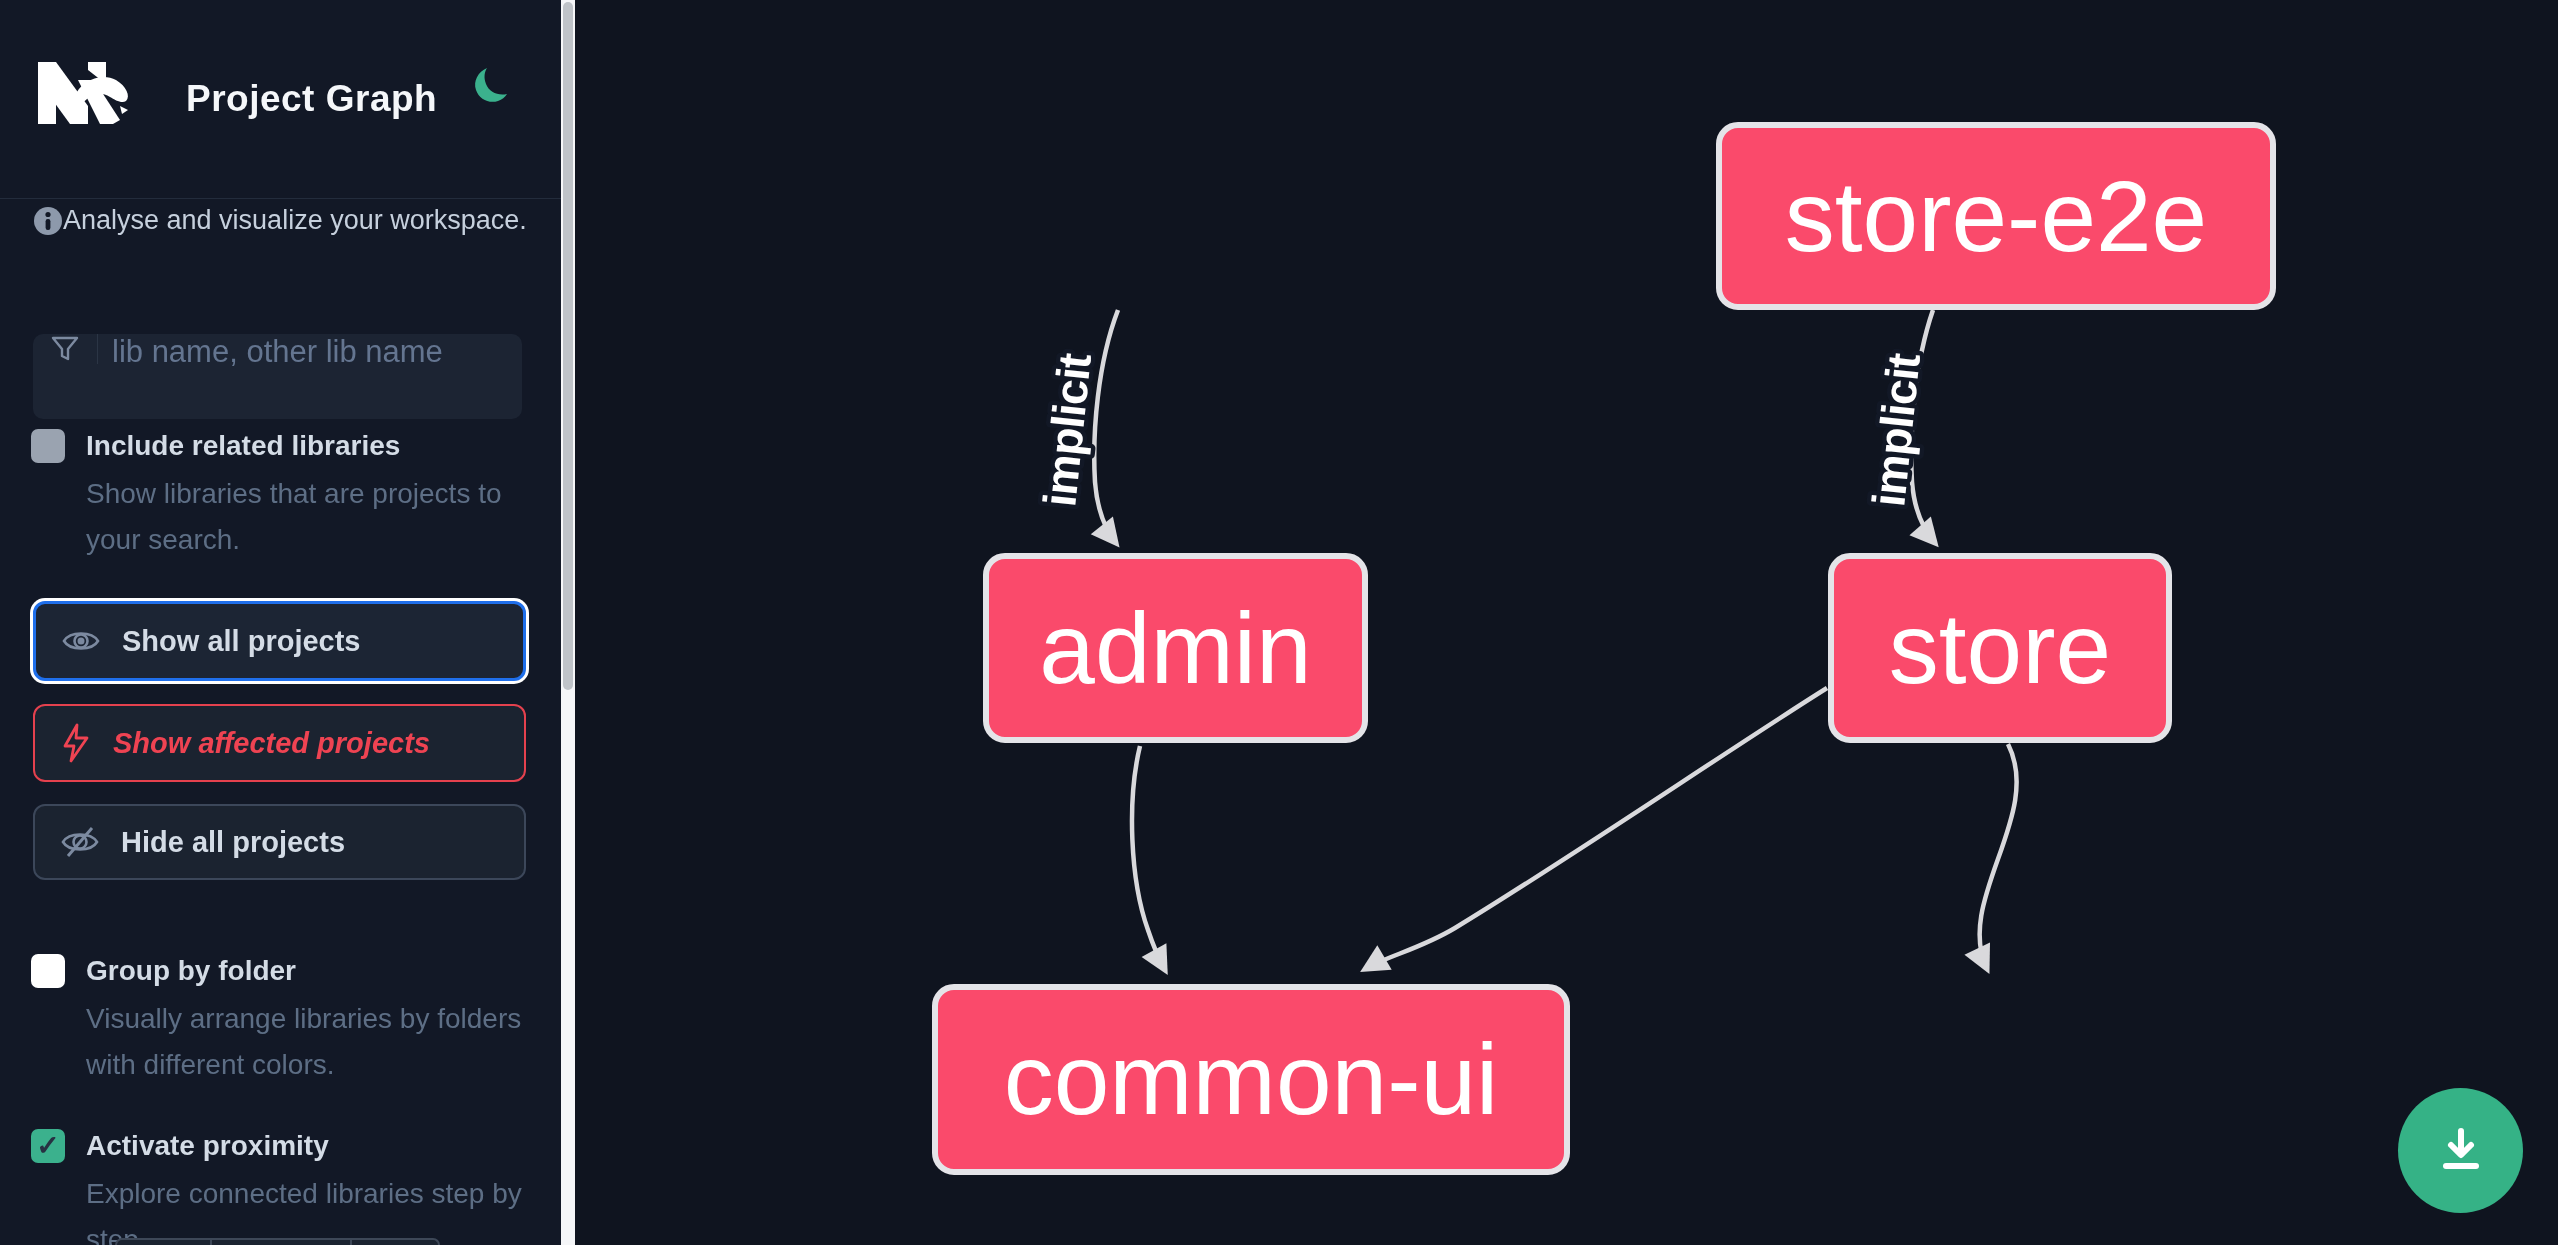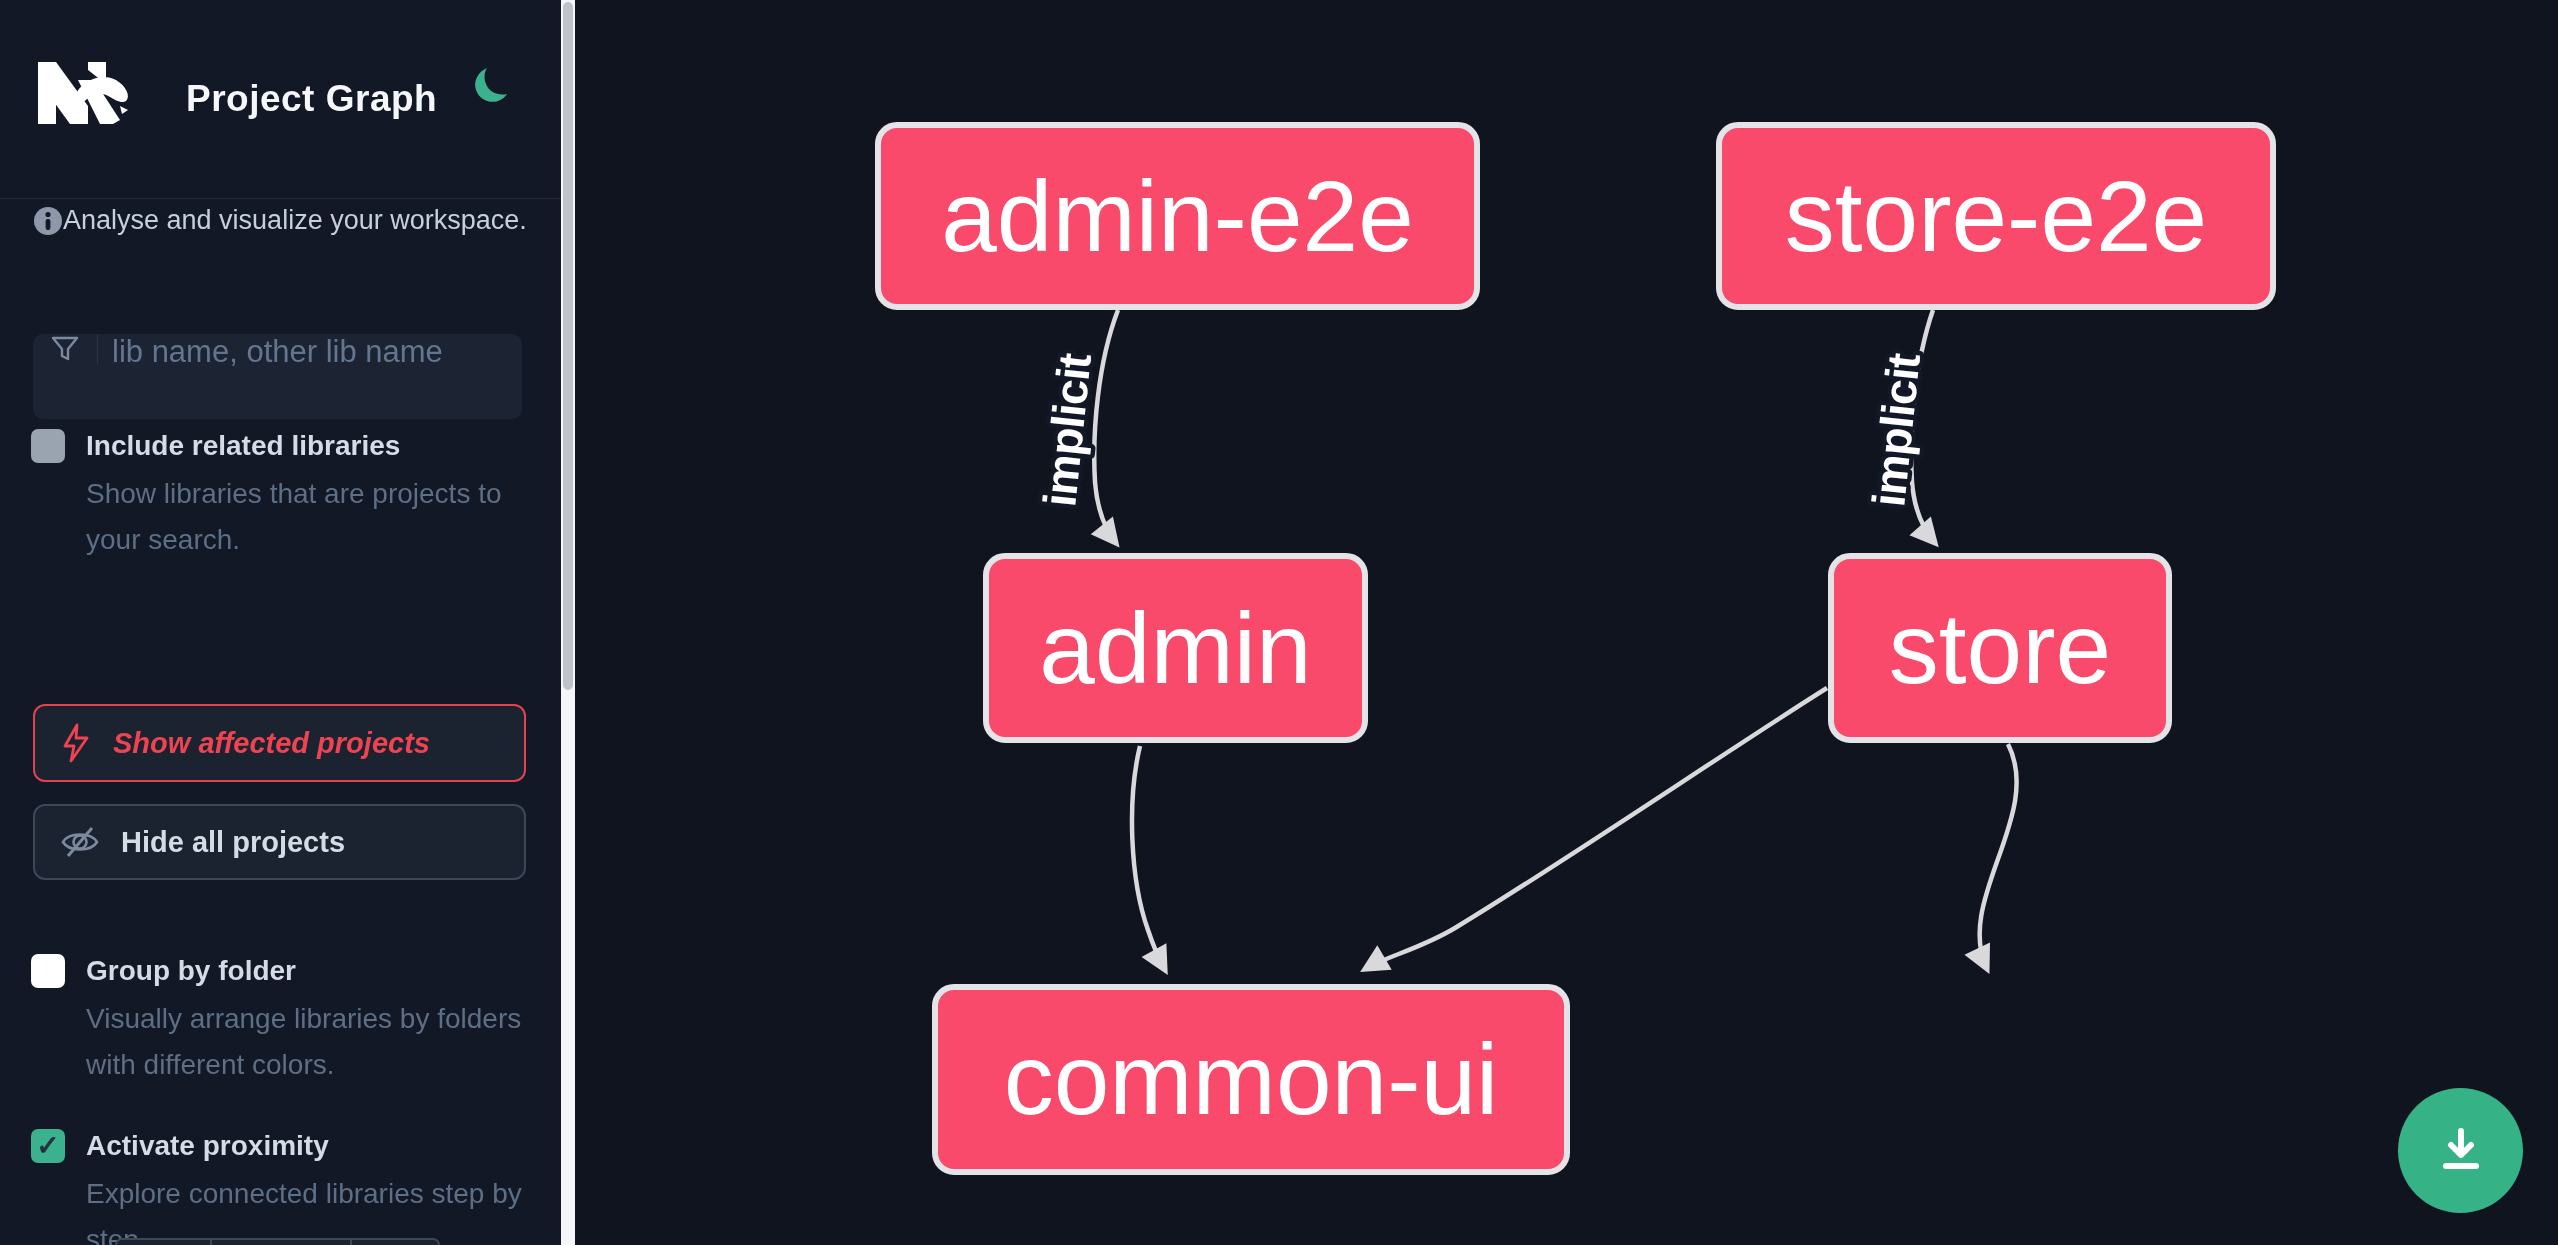--- a/index.html
+++ b/index.html
@@ -99,20 +99,28 @@
       </span>
       <input value="" placeholder="lib name, other lib name" style="">
     </div>
 
     <label class="check-row" style="top:425px;">
       <span class="check-box cb-muted"></span>
       <span class="lbl">Include related libraries</span>
       <span class="desc">Show libraries that are projects to your search.</span>
     </label>
 
+    <button class="btn focused" style="top:601px;height:80px;">
+      <svg width="38" height="30" viewBox="0 0 38 30" fill="none" stroke="#7c8aa0" stroke-width="2.6">
+        <path d="M2 15 C8 5 30 5 36 15 C30 25 8 25 2 15 Z"></path>
+        <circle cx="19" cy="15" r="6.5"></circle>
+        <circle cx="19" cy="15" r="2.2" fill="#7c8aa0"></circle>
+      </svg>
+      <span class="blabel">Show all projects</span>
+    </button>
 
     <button class="btn affected" style="top:704px;height:78px;font-style:italic;">
       <svg width="30" height="40" viewBox="0 0 30 40" fill="none" stroke="#ef4352" stroke-width="2.8" stroke-linejoin="round">
         <path d="M16 2 L4 23 H13 L10 38 L26 15 H15 Z"></path>
       </svg>
       <span class="blabel">Show affected projects</span>
     </button>
 
     <button class="btn" style="top:804px;height:76px;">
       <svg width="38" height="34" viewBox="0 0 38 34" fill="none" stroke="#7c8aa0" stroke-width="2.6">
@@ -160,23 +168,20 @@
         <path d="M 543 310 C 523 362 517 432 520 482 C 522 507 529 528 541 543" marker-end="url(#arrow)"></path>
         <path d="M 1358 310 C 1340 362 1334 432 1337 482 C 1339 507 1347 528 1360 543" marker-end="url(#arrow)"></path>
         <path d="M 565 746 C 552 800 555 880 573 930 C 580 951 585 961 590 970" marker-end="url(#arrow)"></path>
         <path d="M 1252 688 C 1150 752 1000 855 880 928 C 845 949 812 956 790 969" marker-end="url(#arrow)"></path>
         <path d="M 1433 744 C 1469 815 1379 900 1412 969" marker-end="url(#arrow)"></path>
       </g>
       <text class="edge-label" transform="translate(508,432) rotate(-84)" text-anchor="middle">implicit</text>
       <text class="edge-label" transform="translate(1337,432) rotate(-84)" text-anchor="middle">implicit</text>
     </svg>
 
-    <div class="node pink" style="left:300px;top:122px;width:605px;height:188px;">
-      <span>admin-e2e</span>
-    </div>
     <div class="node pink" style="left:1141px;top:122px;width:560px;height:188px;">
       <span>store-e2e</span>
     </div>
     <div class="node pink" style="left:408px;top:553px;width:385px;height:190px;">
       <span>admin</span>
     </div>
     <div class="node pink" style="left:1253px;top:553px;width:344px;height:190px;">
       <span>store</span>
     </div>
     <div class="node pink" style="left:357px;top:984px;width:638px;height:191px;">

